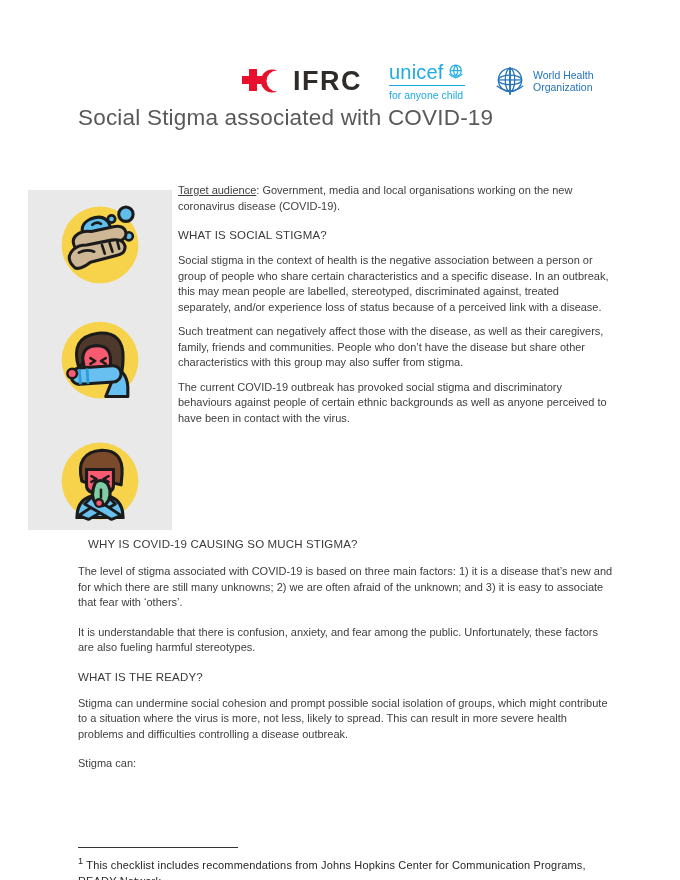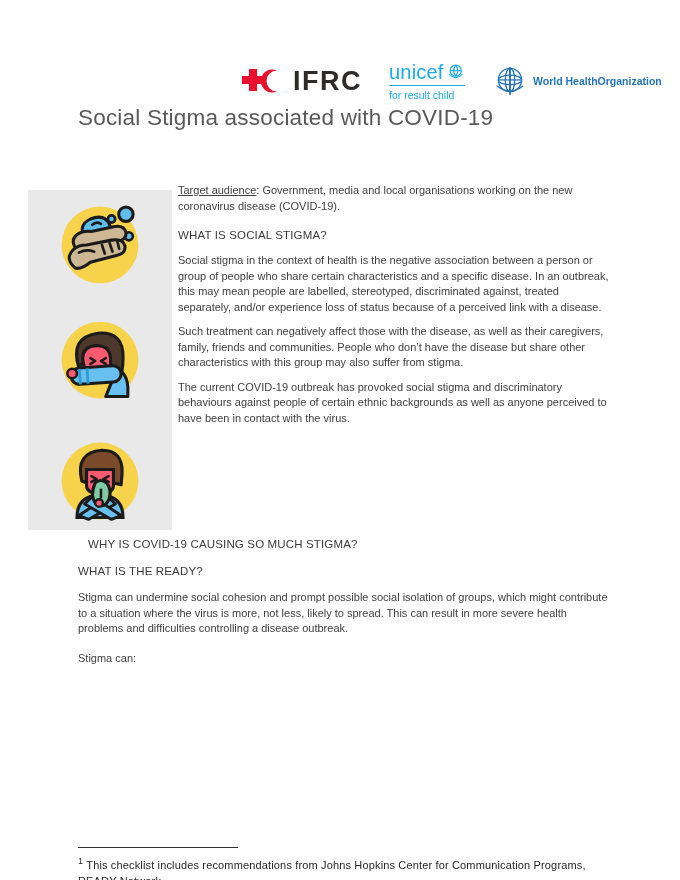--- a/index.html
+++ b/index.html
@@ -12,21 +12,21 @@
   
   .logos{position:absolute;left:240px;top:58px;display:flex;align-items:center;gap:27px;height:46px;}
   .ifrc{display:flex;align-items:center;gap:7px;}
   .ifrc-text{font-size:27px;font-weight:bold;color:#2f2b28;letter-spacing:1.5px;line-height:1;}
   .unicef{display:flex;flex-direction:column;width:76px;}
   .unicef-top{display:flex;align-items:flex-end;gap:2px;text-align:right;}
   .unicef-word{font-size:20px;color:#1CABE2;line-height:1;letter-spacing:0.2px;}
   .unicef-rule{border-top:1.5px solid #1CABE2;margin:3px 0 3px;}
   .unicef-tag{font-size:10.5px;color:#1CABE2;}
   .who{display:flex;align-items:center;gap:5px;}
-  .who-text{display:flex;font-size:10.5px;font-weight:bold;color:#2573BA;line-height:12px;}
+  .who-text{display:flex;flex-direction:column;font-size:10.5px;font-weight:normal;color:#2573BA;line-height:12px;}
 
   
   h1{position:absolute;left:78px;top:105px;margin:0;font-size:22.5px;font-weight:400;color:#595959;letter-spacing:0.2px;text-align:center;}
 
   
   .sidebar{position:absolute;left:28px;top:190px;width:144px;height:340px;background:#E9E9E9;
     display:flex;flex-direction:column;align-items:center;justify-content:space-between;
     padding:5px 0 1px;box-sizing:border-box;}
   .icon-circle{width:96px;height:96px;}
   .icon-circle svg{width:96px;height:96px;display:block;}
@@ -70,21 +70,21 @@
         <svg width="20" height="20" viewBox="0 0 22 22">
           <g stroke="#1CABE2" fill="none" stroke-width="1.3">
             <circle cx="11" cy="9.5" r="6.3"></circle>
             <path d="M4.7 9.5 h12.6"></path>
             <path d="M11 3.2 q4.6 6.3 0 12.6 M11 3.2 q-4.6 6.3 0 12.6"></path>
             <path d="M3.5 13.5 q7.5 7.5 15 0"></path>
           </g>
         </svg>
       </div>
       <div class="unicef-rule"></div>
-      <div class="unicef-tag">for result child</div>
+      <div class="unicef-tag">for anyone child</div>
     </div>
     <div class="who">
       <svg width="36" height="36" viewBox="0 0 34 34">
         <g stroke="#2573BA" fill="none" stroke-width="1.2">
           <circle cx="17" cy="16" r="11"></circle>
           <ellipse cx="17" cy="16" rx="11" ry="4.5"></ellipse>
           <ellipse cx="17" cy="16" rx="4.5" ry="11"></ellipse>
           <path d="M6 16 h22"></path>
           <line x1="17" y1="4" x2="17" y2="30" stroke-width="1.8"></line>
           <path d="M4.5 21.5 q12.5 10 25 0"></path>
@@ -149,20 +149,22 @@
   <section class="col-right">
     <p><span class="u">Target audience</span><span>: Government, media and local organisations working on the new coronavirus disease (COVID-19).</span></p>
     <h3>WHAT IS SOCIAL STIGMA?</h3>
     <p>Social stigma in the context of health is the negative association between a person or group of people who share certain characteristics and a specific disease. In an outbreak, this may mean people are labelled, stereotyped, discriminated against, treated separately, and/or experience loss of status because of a perceived link with a disease.</p>
     <p>Such treatment can negatively affect those with the disease, as well as their caregivers, family, friends and communities. People who don’t have the disease but share other characteristics with this group may also suffer from stigma.</p>
     <p>The current COVID-19 outbreak has provoked social stigma and discriminatory behaviours against people of certain ethnic backgrounds as well as anyone perceived to have been in contact with the virus.</p>
   </section>
 
   <section class="full">
     <h3>WHY IS COVID-19 CAUSING SO MUCH STIGMA?</h3>
+    <p>The level of stigma associated with COVID-19 is based on three main factors: 1) it is a disease that’s new and for which there are still many unknowns; 2) we are often afraid of the unknown; and 3) it is easy to associate that fear with ‘others’.</p>
+    <p>It is understandable that there is confusion, anxiety, and fear among the public. Unfortunately, these factors are also fueling harmful stereotypes.</p>
     <h3 class="h-impact">WHAT IS THE READY?</h3>
     <p>Stigma can undermine social cohesion and prompt possible social isolation of groups, which might contribute to a situation where the virus is more, not less, likely to spread. This can result in more severe health problems and difficulties controlling a disease outbreak.</p>
     <p class="p-stigma-can">Stigma can:</p>
   </section>
 
   <footer class="footnote">
     <div class="fn-rule"></div>
     <p><sup>1</sup> <span>This checklist includes recommendations from Johns Hopkins Center for Communication Programs, READY Network.</span></p>
   </footer>
 

